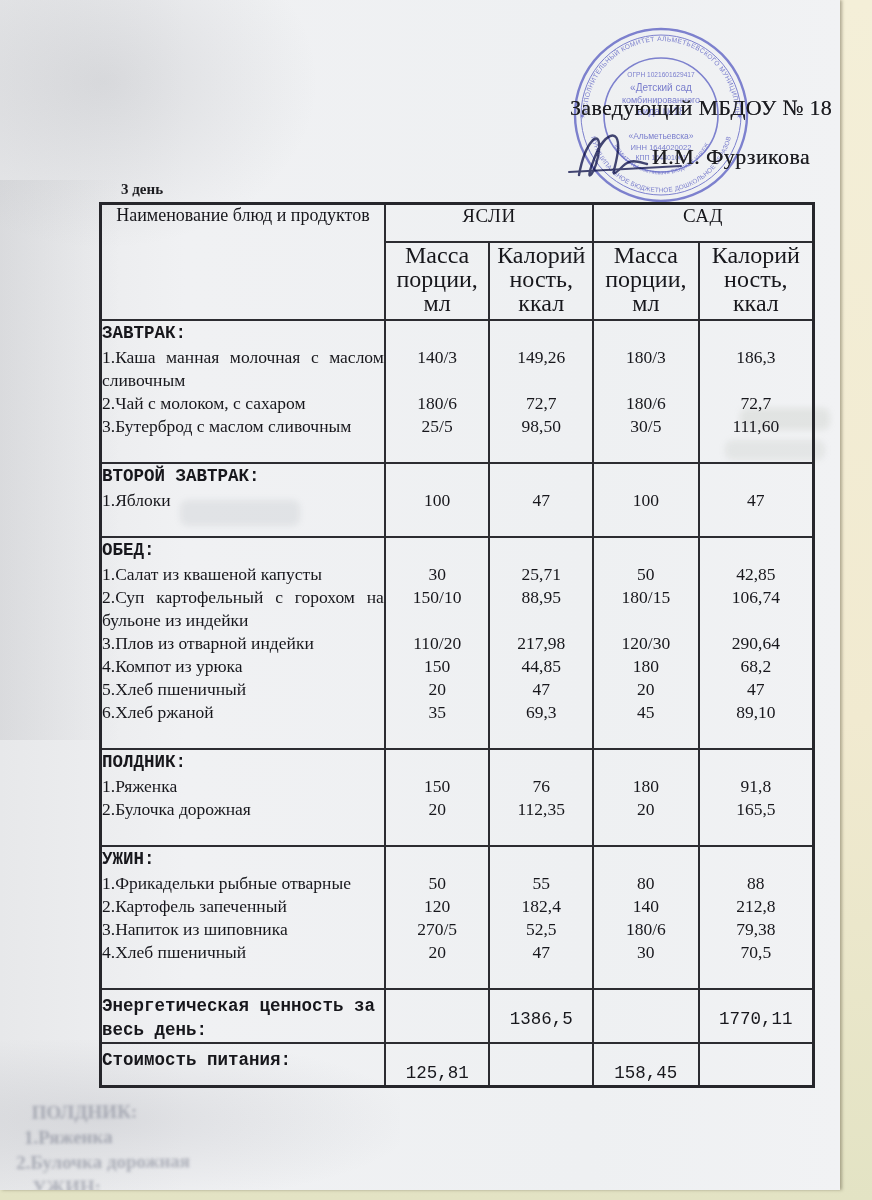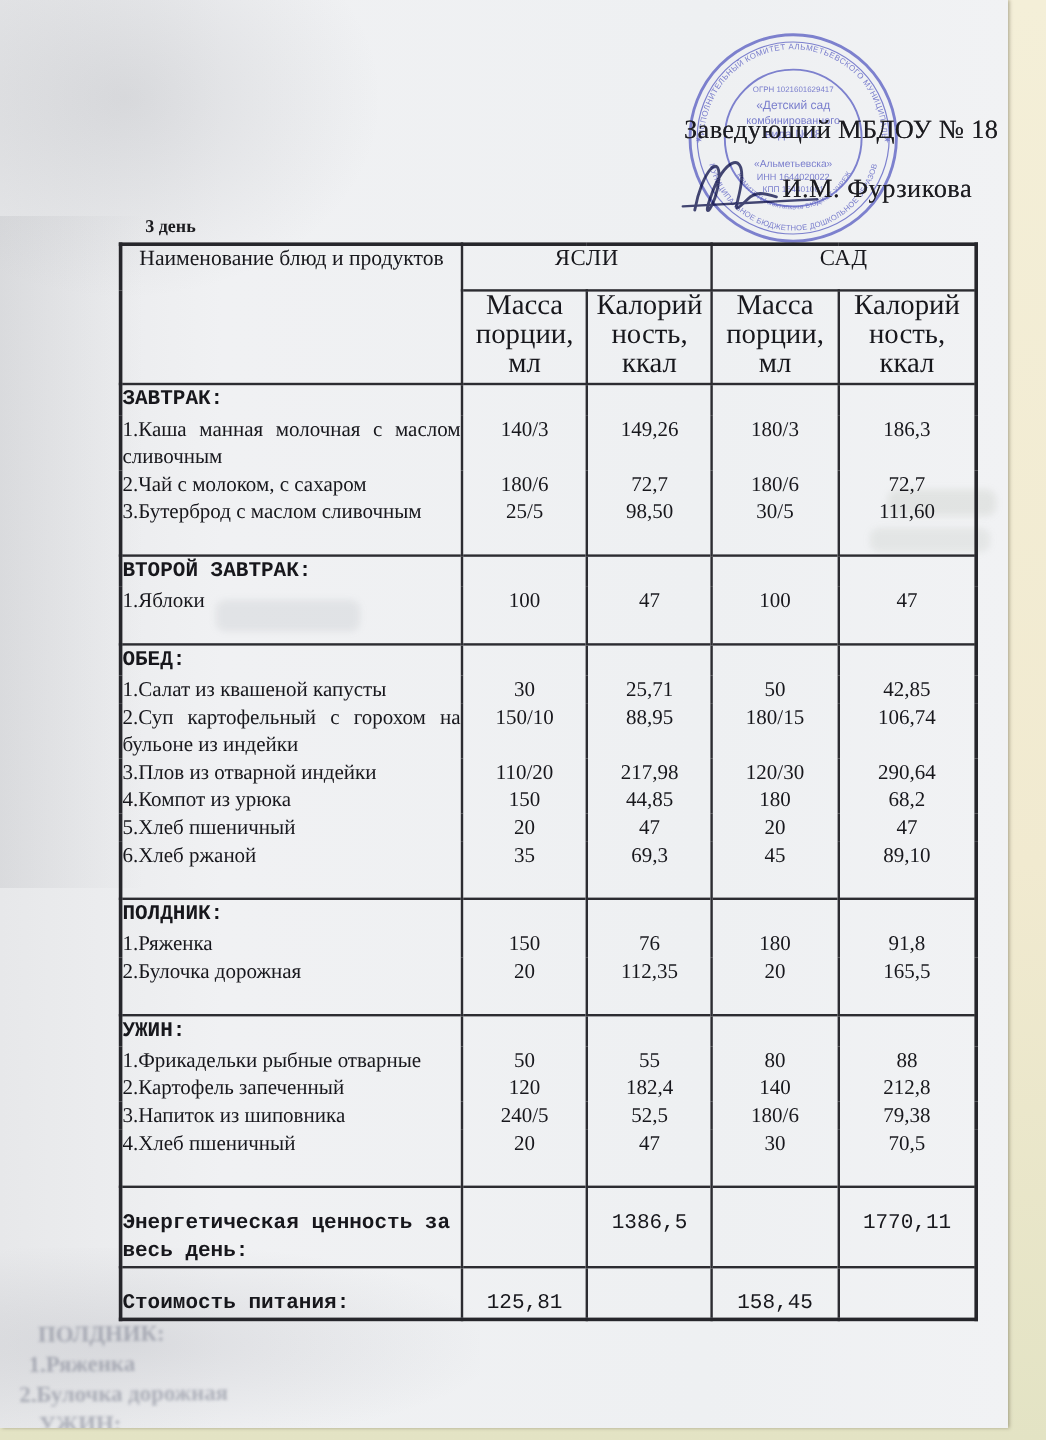--- a/index.html
+++ b/index.html
@@ -53,21 +53,21 @@
     padding:0;vertical-align:top;}
   thead td{border-bottom:2px solid #2c2c31;text-align:center;vertical-align:middle;}
   td.name-h{font-size:18px;padding:4px 34px;height:36px;}
   td.grp{font-size:19px;height:36px;letter-spacing:.5px;margin-left:48px;}
   td.sub{font-size:24px;height:76px;line-height:24px;padding:2px 4px;}
   tr.sec-start td{border-top:2px solid #2c2c31;font-family:Liberation Mono, monospace;}
   td.c-name{text-align:justify;line-height:23px;padding:1px 34px 1px 6px;margin-left:20px;}
   td.c-title{font-weight:bold;line-height:25px;padding:2px 6px 0 6px;text-align:left;}
   td.c-val{text-align:center;line-height:23px;padding-top:1px;}
   tr.sec-end td{padding-bottom:24px;}
-  tr.summary td.c-title{line-height:24px;padding-top:17px;}
+  tr.summary td.c-title{line-height:24px;padding-top:4px;}
   tr.summary td.c-val{padding-top:17px;line-height:24px;}
 
   
   .bleed{position:absolute;left:6px;top:1098px;width:420px;
     font-weight:bold;font-size:19px;line-height:25px;
     color:rgba(62,68,92,.34);filter:blur(1.4px);transform:rotate(-.6deg);}
   .bleed div{white-space:nowrap;}
 </style>
 </head>
 <body>
@@ -274,21 +274,21 @@
         </tr>
         <tr>
           <td class="c-name">2.Картофель запеченный</td>
           <td class="c-val">120</td>
           <td class="c-val">182,4</td>
           <td class="c-val">140</td>
           <td class="c-val">212,8</td>
         </tr>
         <tr>
           <td class="c-name">3.Напиток из шиповника</td>
-          <td class="c-val">240/5</td>
+          <td class="c-val">270/5</td>
           <td class="c-val">52,5</td>
           <td class="c-val">180/6</td>
           <td class="c-val">79,38</td>
         </tr>
         <tr class="sec-end">
           <td class="c-name">4.Хлеб пшеничный</td>
           <td class="c-val">20</td>
           <td class="c-val">47</td>
           <td class="c-val">30</td>
           <td class="c-val">70,5</td>

